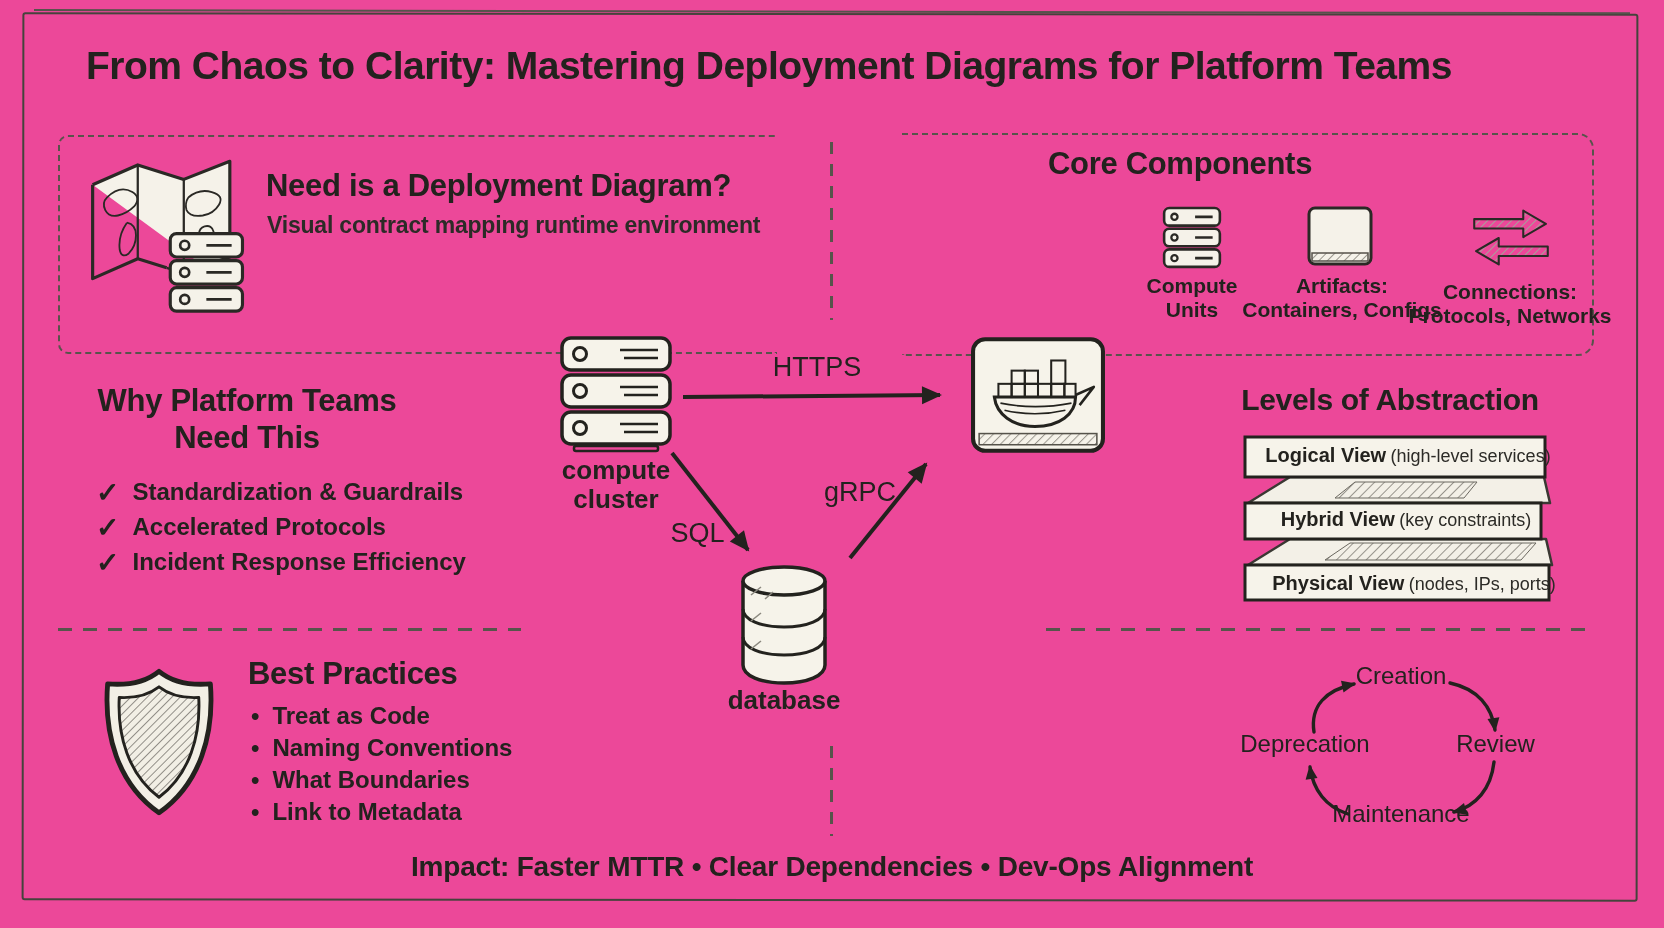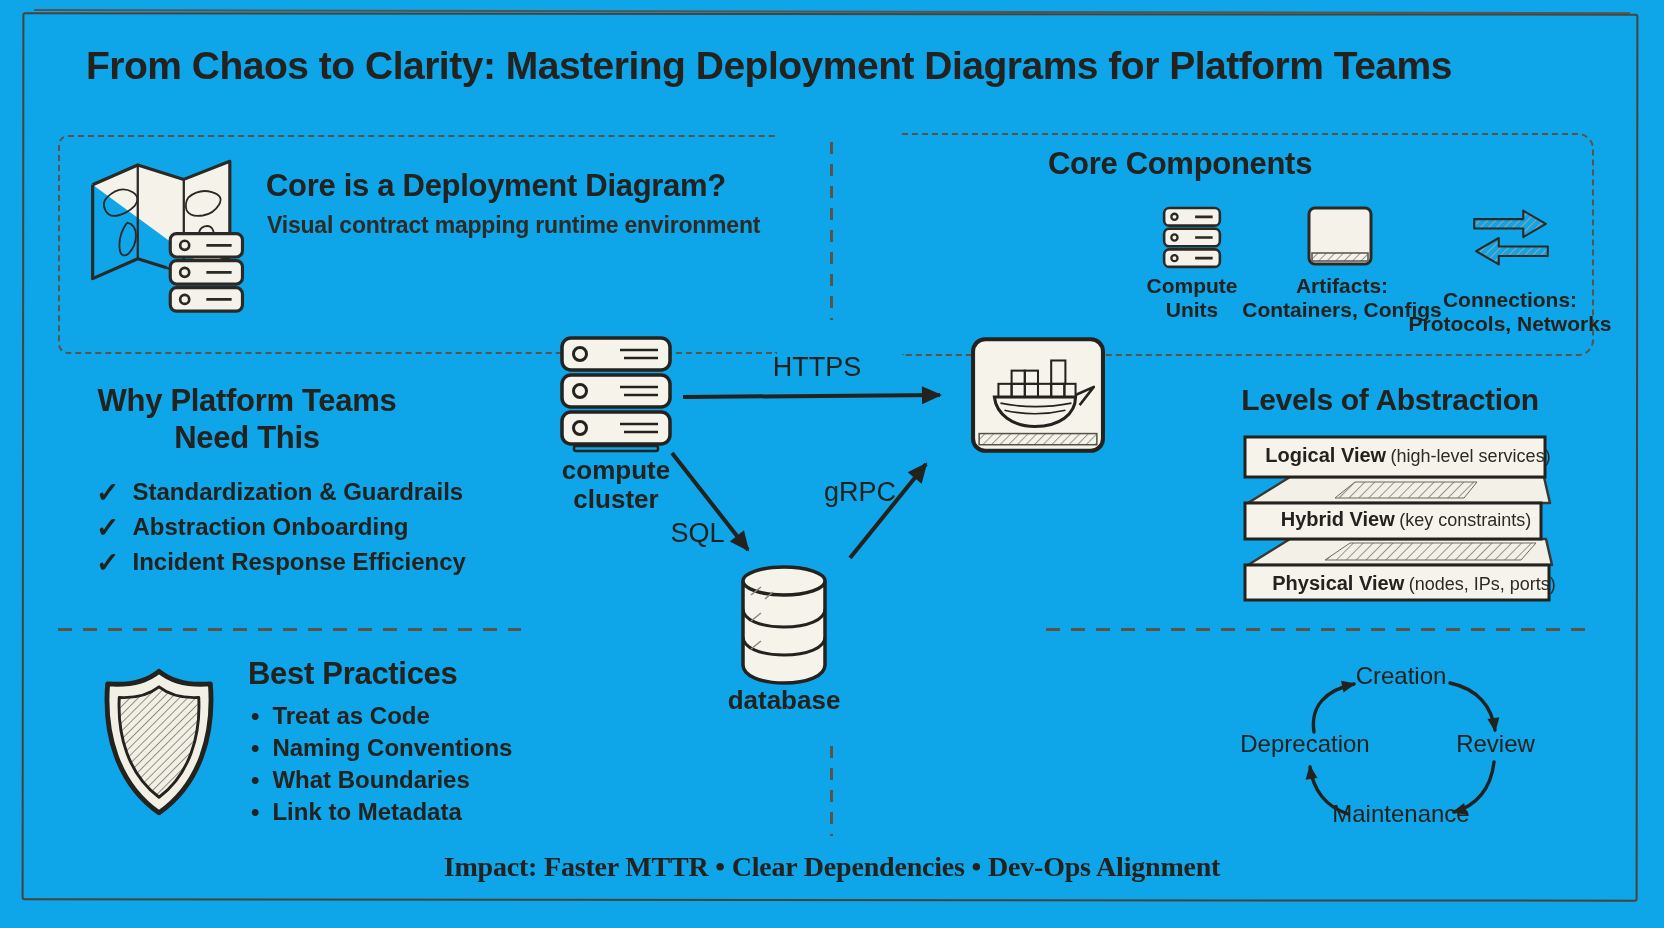--- a/index.html
+++ b/index.html
@@ -2,21 +2,21 @@
 <html><head>
 <meta charset="utf-8">
 <style>
   html,body{margin:0;padding:0;}
   body{
     width:1664px;height:928px;overflow:hidden;
     background:#f3f0e7;
     font-family:"Liberation Sans", sans-serif;
     color:#23221e;
   }
-  .canvas{position:relative;width:1664px;height:928px;background:#0ea5e9;}
+  .canvas{position:relative;width:1664px;height:928px;background:#ec4899;}
   .abs{position:absolute;}
   .frame{left:22px;top:13px;width:1612px;height:884px;border:2px solid #45433c;border-radius:3px;transform:rotate(.05deg);}
   .frame-top2{left:34px;top:9px;width:1596px;height:2px;background:#55534b;transform:rotate(.12deg);transform-origin:left center;}
   .page-title{left:86px;top:44px;font-size:39px;font-weight:bold;letter-spacing:-.5px;white-space:nowrap;}
   .dash-box{border:2.5px dashed #57544b;}
   .box-what{left:58px;top:135px;width:717px;height:215px;border-right:none;border-radius:10px 0 0 10px;}
   .box-core{left:902px;top:133px;width:690px;height:219px;border-left:none;border-radius:0 16px 16px 0;}
   .vdash{width:2.5px;background-image:repeating-linear-gradient(180deg,#57544b 0 12px,transparent 12px 22px);}
   .hdash{height:2.5px;background-image:repeating-linear-gradient(90deg,#57544b 0 14px,transparent 14px 25px);}
   .h2{font-size:31px;font-weight:bold;letter-spacing:-.3px;}
@@ -25,21 +25,21 @@
   .icon-label{font-size:21px;font-weight:bold;line-height:24px;}
   .node-label{font-size:26px;font-weight:bold;line-height:29px;}
   .edge-label{font-size:27px;font-weight:normal;}
   .check-row{display:flex;align-items:baseline;gap:13px;font-size:24px;font-weight:bold;white-space:nowrap;}
   .check-row .glyph{font-size:28px;transform:translateY(2px);}
   .bullet-row{display:flex;align-items:baseline;gap:13px;font-size:24px;font-weight:bold;white-space:nowrap;}
   .layer-label{white-space:nowrap;margin-left:12px;}
   .layer-label .lname{font-size:20px;font-weight:bold;}
   .layer-label .ldetail{font-size:18px;font-weight:normal;color:#2c2b27;}
   .cycle-label{font-size:24px;font-weight:normal;white-space:nowrap;}
-  .impact{font-size:28px;font-weight:bold;letter-spacing:-.2px;font-family:Liberation Serif, serif;}
+  .impact{font-size:28px;font-weight:bold;letter-spacing:-.2px;}
   svg{display:block;}
 </style>
 </head>
 <body>
 
 <div class="canvas">
 
   <div class="abs frame"></div>
   <div class="abs frame-top2"></div>
 
@@ -58,21 +58,21 @@
     <g stroke="#2a2925" fill="#f5f2e9">
       <rect x="100" y="92" width="80" height="26" rx="7" stroke-width="3.5"></rect>
       <rect x="100" y="122" width="80" height="26" rx="7" stroke-width="3.5"></rect>
       <rect x="100" y="152" width="80" height="26" rx="7" stroke-width="3.5"></rect>
       <circle cx="116" cy="105" r="5" fill="none" stroke-width="3"></circle>
       <circle cx="116" cy="135" r="5" fill="none" stroke-width="3"></circle>
       <circle cx="116" cy="165" r="5" fill="none" stroke-width="3"></circle>
       <path d="M140 105 H168 M140 135 H168 M140 165 H168" stroke-width="3"></path>
     </g>
   </svg>
-  <div class="abs h2" style="left:266px;top:168px">Core is a Deployment Diagram?</div>
+  <div class="abs h2" style="left:266px;top:168px">Need is a Deployment Diagram?</div>
   <div class="abs sub" style="left:267px;top:212px">Visual contract mapping runtime environment</div>
 
   <div class="abs vdash" style="left:830px;top:142px;height:178px"></div>
 
   <div class="abs dash-box box-core"></div>
   <div class="abs h2 center" style="left:1020px;top:146px;width:320px">Core Components</div>
 
   <svg class="abs" style="left:1162px;top:206px" width="60" height="64" viewBox="0 0 58 62">
     <g stroke="#2a2925" fill="#f5f2e9">
       <rect x="2" y="2" width="54" height="17" rx="5" stroke-width="2.5"></rect>
@@ -105,36 +105,36 @@
 
   <svg class="abs" style="left:1468px;top:205px" width="86" height="66" viewBox="0 0 86 70">
     <defs>
       <pattern id="hEx" width="6" height="6" patternUnits="userSpaceOnUse" patternTransform="rotate(45)">
         <line x1="0" y1="0" x2="0" y2="6" stroke="#a5a299" stroke-width="2"></line>
       </pattern>
     </defs>
     <polygon points="4,15 56,15 56,6 80,20 56,34 56,25 4,25" fill="url(#hEx)" stroke="#2a2925" stroke-width="2.2" stroke-linejoin="round"></polygon>
     <polygon points="82,44 30,44 30,35 6,49 30,63 30,54 82,54" fill="url(#hEx)" stroke="#2a2925" stroke-width="2.2" stroke-linejoin="round"></polygon>
   </svg>
-  <div class="abs icon-label center" style="left:1405px;top:288px;width:210px">
+  <div class="abs icon-label center" style="left:1405px;top:280px;width:210px">
     <div>Connections:</div>
     <div>Protocols, Networks</div>
   </div>
 
   <div class="abs h2 center" style="left:86px;top:382px;width:322px;line-height:37px">
     <div>Why Platform Teams</div>
     <div>Need This</div>
   </div>
   <div class="abs check-row" style="left:96px;top:474px">
     <span class="glyph">✓</span>
     <span>Standardization &amp; Guardrails</span>
   </div>
   <div class="abs check-row" style="left:96px;top:509px">
     <span class="glyph">✓</span>
-    <span>Abstraction Onboarding</span>
+    <span>Accelerated Protocols</span>
   </div>
   <div class="abs check-row" style="left:96px;top:544px">
     <span class="glyph">✓</span>
     <span>Incident Response Efficiency</span>
   </div>
 
   <svg class="abs" style="left:556px;top:336px" width="120" height="118" viewBox="0 0 120 118">
     <g stroke="#23221e" fill="#f6f3ea">
       <rect x="6" y="2" width="108" height="32" rx="9" stroke-width="3.5"></rect>
       <rect x="6" y="39" width="108" height="32" rx="9" stroke-width="3.5"></rect>

